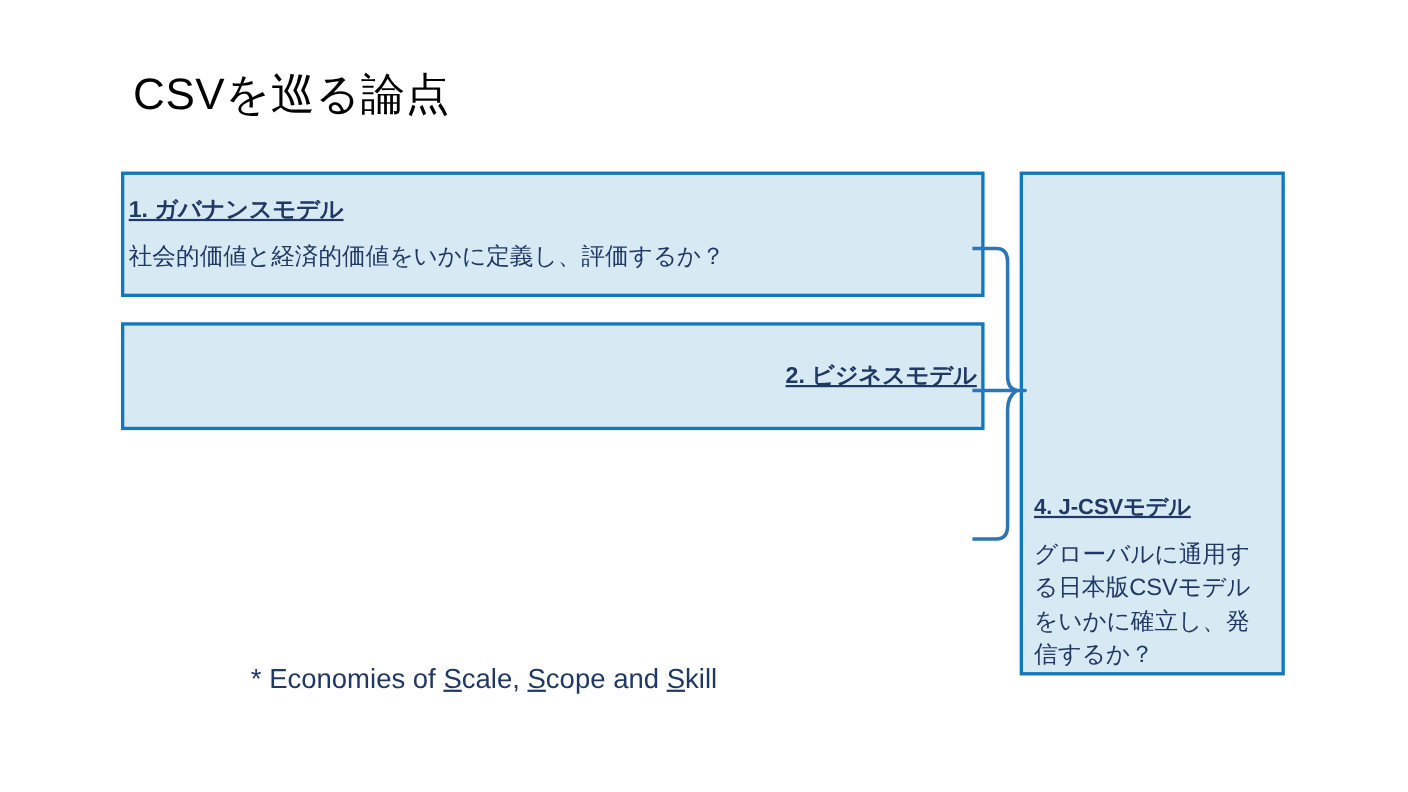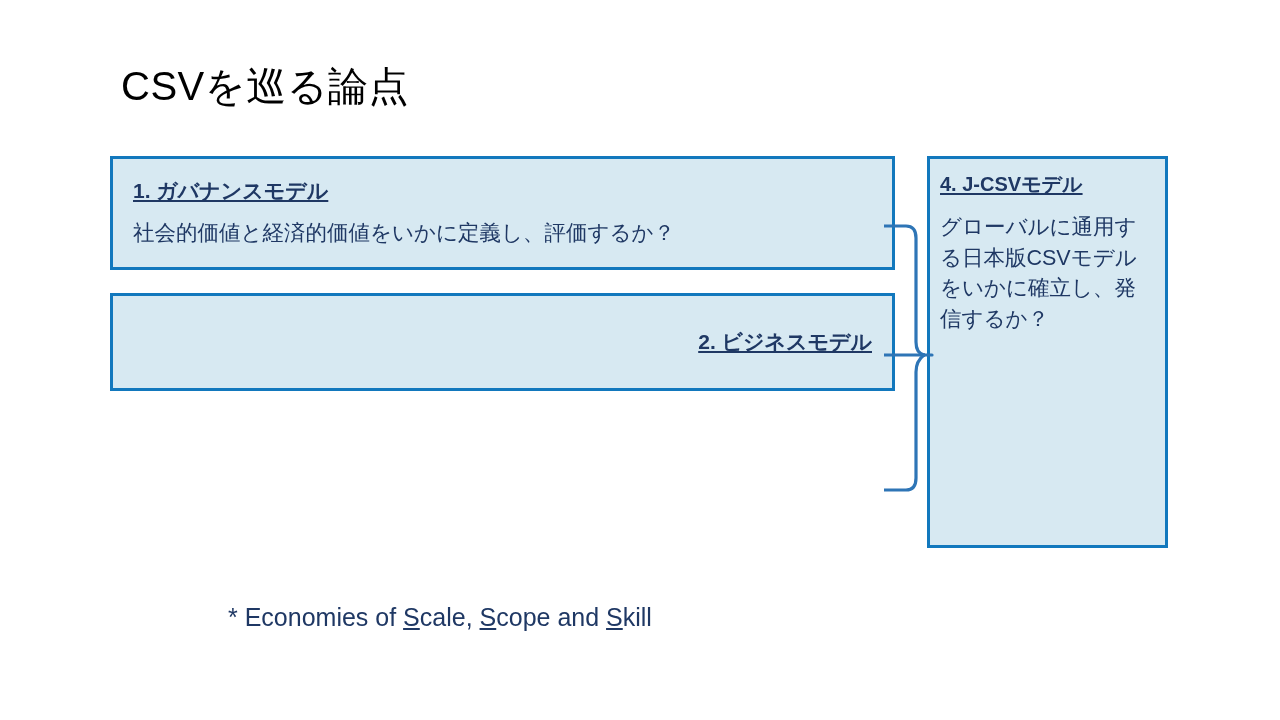--- a/index.html
+++ b/index.html
@@ -37,34 +37,34 @@
     background: #d7e9f2;
     border: 3px solid #1278bd;
     display: flex;
     flex-direction: column;
     justify-content: center;
   }
 
   .box-left {
     left: 110px;
     width: 785px;
-    padding: 0 20px;
+    padding: 0 4px;
   }
 
   .box-1 { top: 156px;  height: 114px; }
   .box-2 { top: 293px;  height: 98px; text-align: right; }
   .box-3 { top: 433px;  height: 115px; }
 
   .box-right {
     left: 927px;
     top: 156px;
     width: 241px;
-    height: 392px;
-    justify-content: flex-start;
-    padding: 12px 10px;
+    height: 458px;
+    justify-content: flex-end;
+    padding: 0 10px;
   }
 
   .box-heading {
     color: #1f3864;
     font-weight: bold;
     font-size: 21px;
     line-height: 1.35;
     text-decoration: underline;
     text-underline-offset: 2px;
     display: inline;

